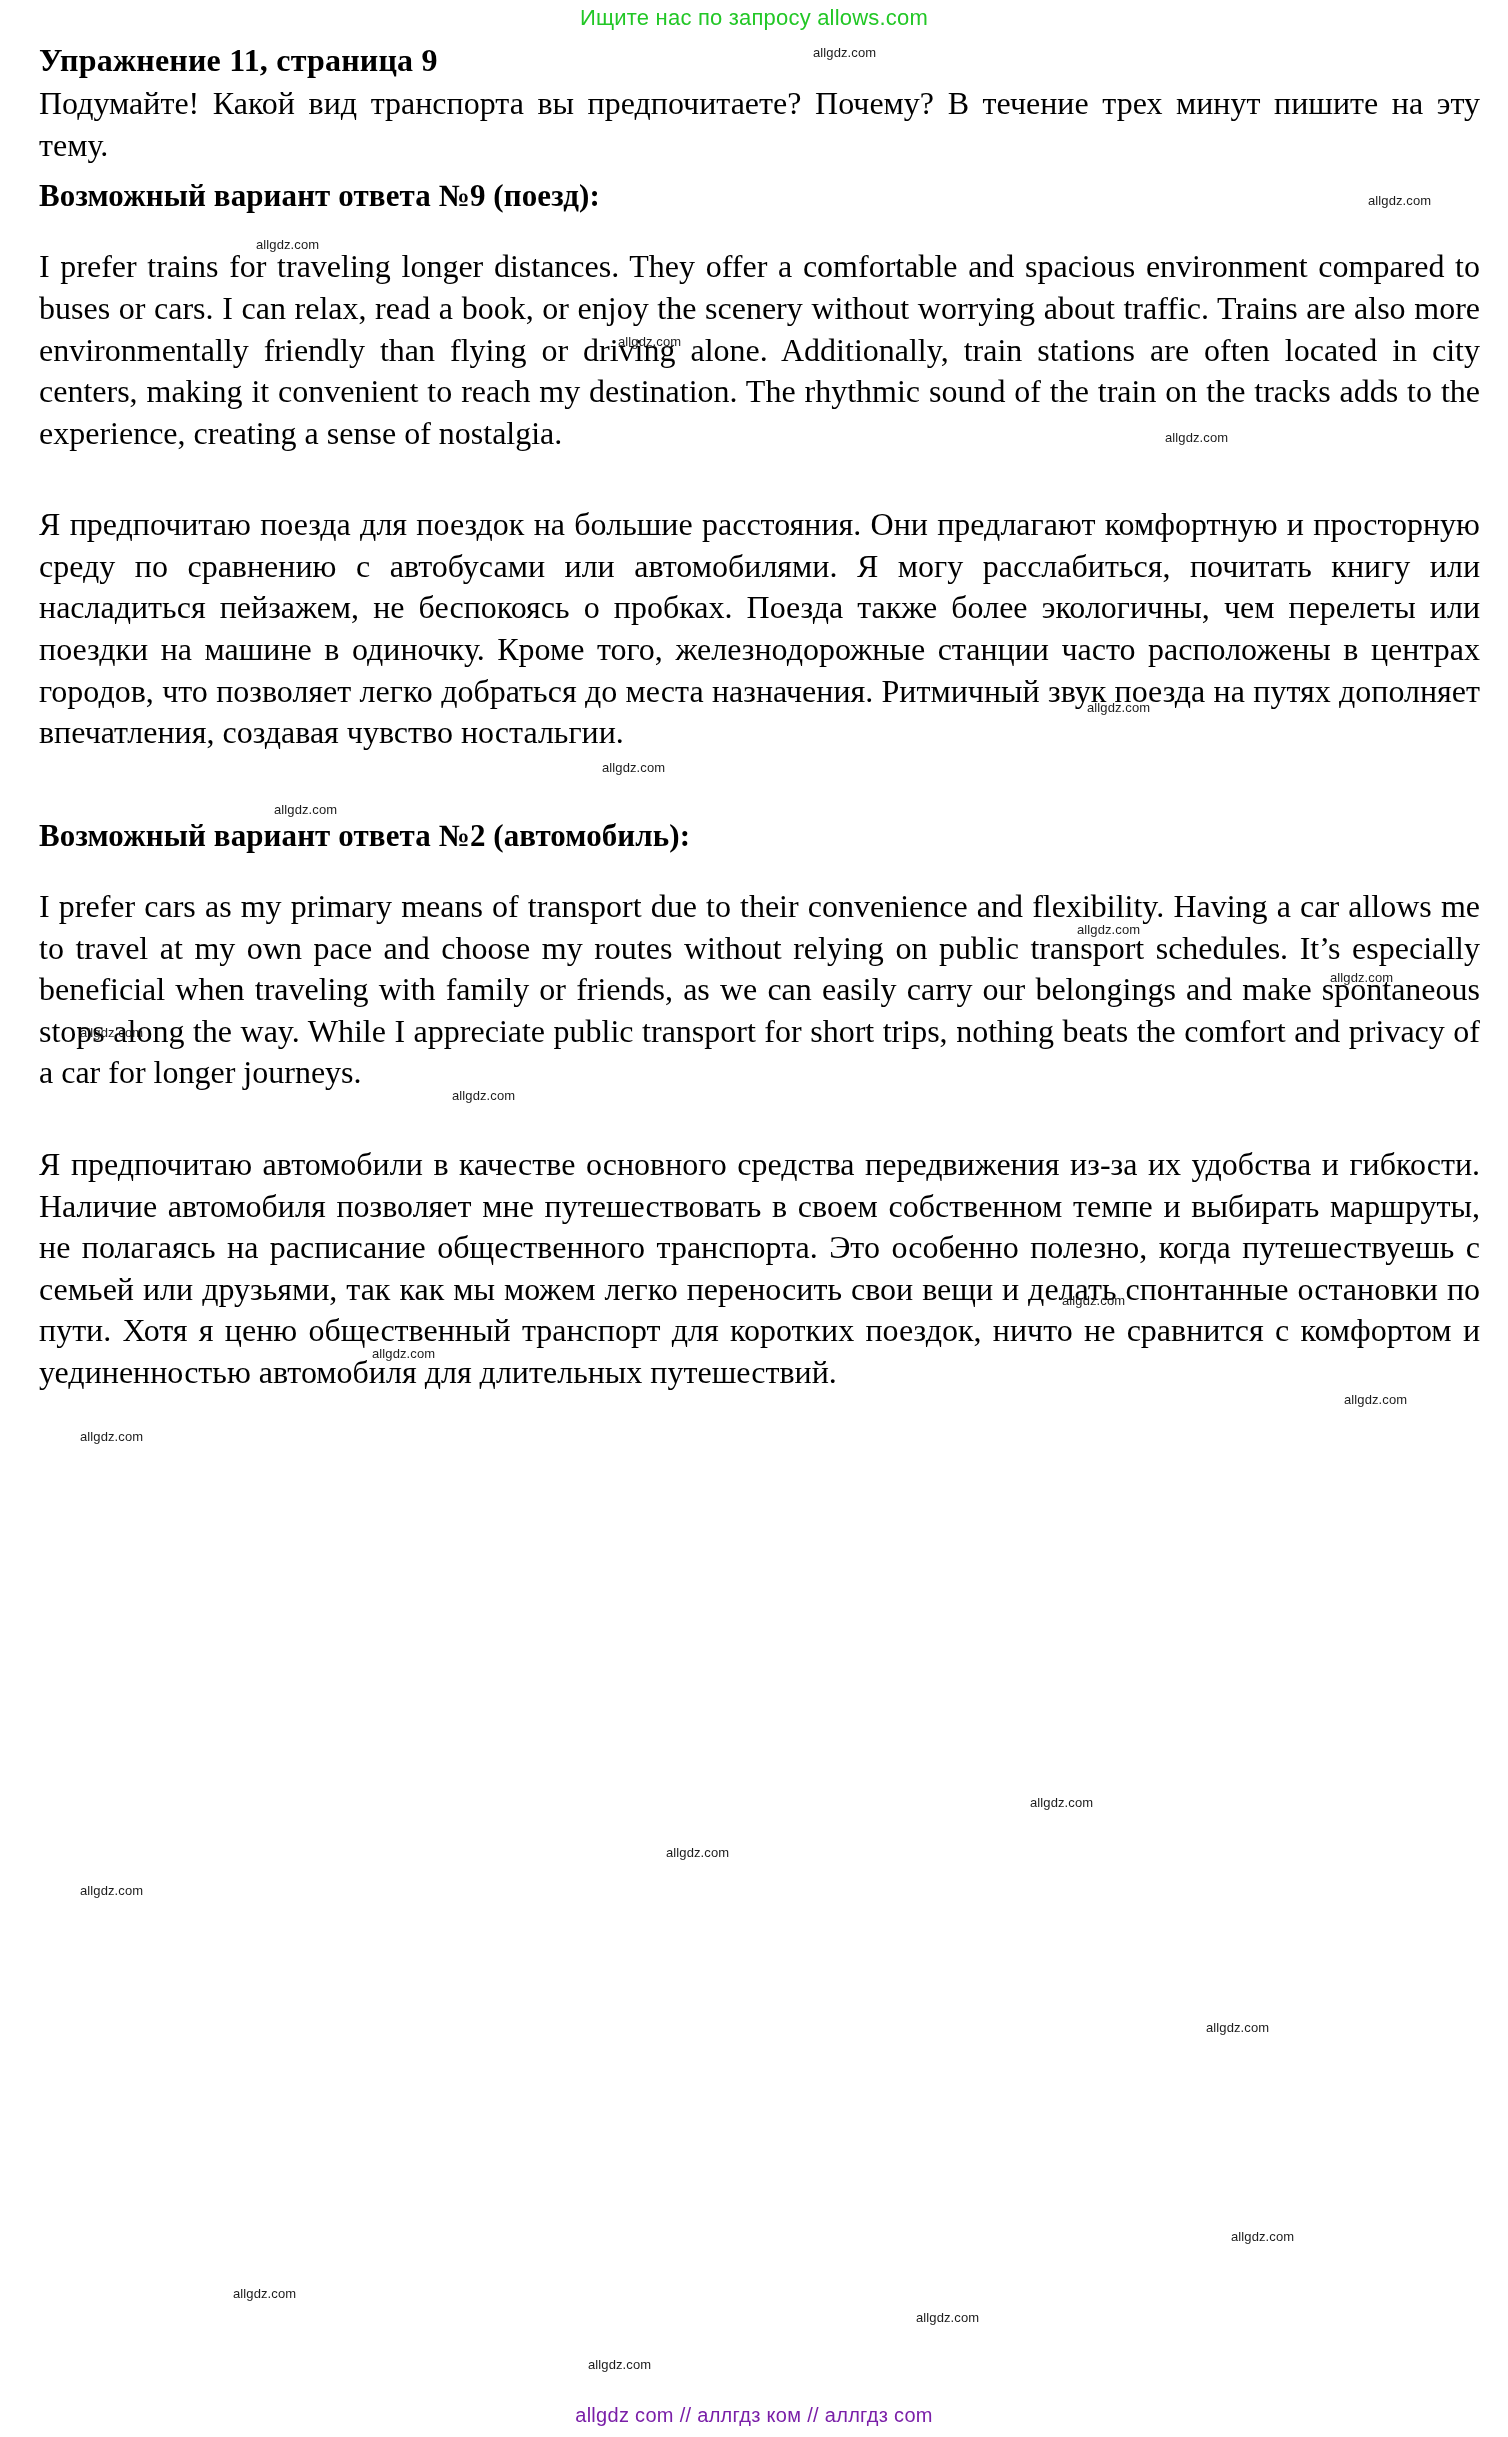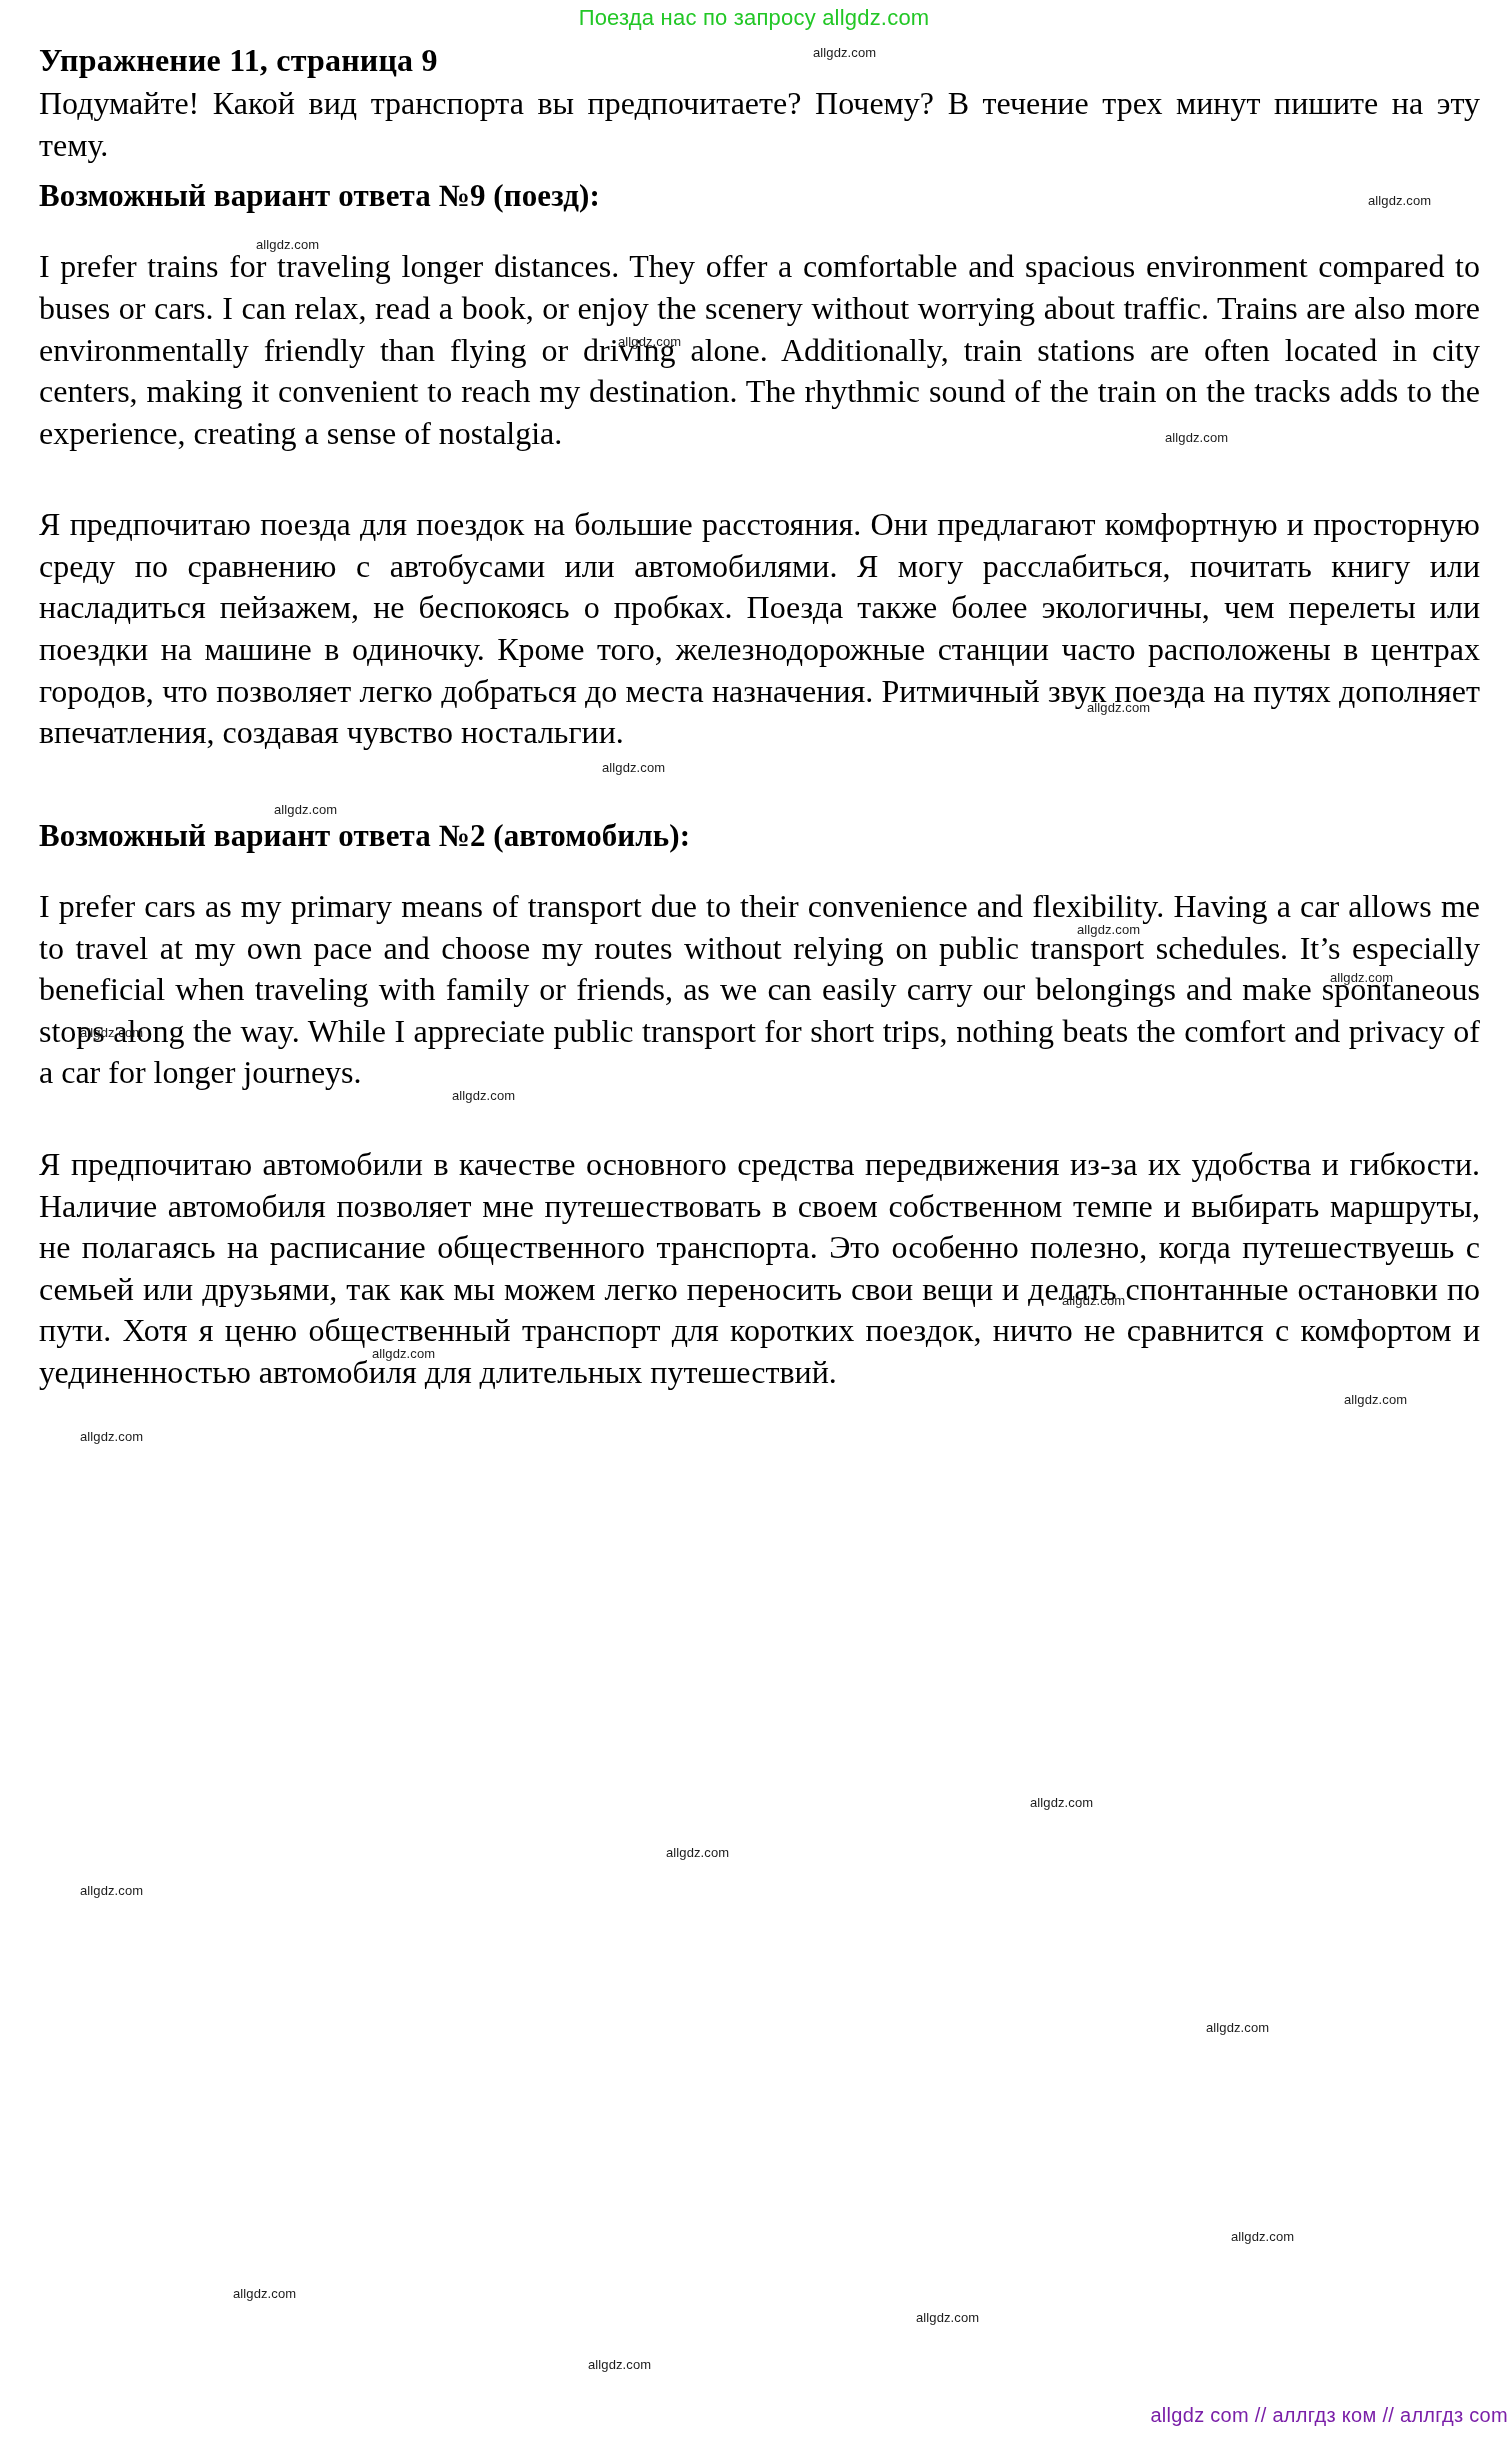--- a/index.html
+++ b/index.html
@@ -38,21 +38,21 @@
     letter-spacing: 0.2px;
     white-space: nowrap;
   }
 
   
   .footer-links {
     position: absolute;
     bottom: 11.3px;
     left: 0;
     width: 1508px;
-    text-align: right;
+    text-align: center;
     font-family: "Liberation Sans", "DejaVu Sans", sans-serif;
     font-size: 20px;
     color: #7a1fa8;
     letter-spacing: 0.3px;
     white-space: nowrap;
   }
 
   
   .doc {
     position: absolute;
@@ -111,21 +111,21 @@
     white-space: nowrap;
     pointer-events: none;
     letter-spacing: 0.1px;
   }
 </style>
 </head>
 <body>
 
 <div class="page">
 
-  <div class="promo-banner" style="color: rgb(34, 199, 38);">Поезда нас по запросу allgdz.com</div>
+  <div class="promo-banner" style="color: rgb(34, 199, 38);">Ищите нас по запросу allows.com</div>
 
   <div class="doc">
 
     <h1 class="ex-title">Упражнение 11, страница 9</h1>
 
     <p class="task">Подумайте! Какой вид транспорта вы предпочитаете? Почему? В течение трех минут пишите на эту тему.</p>
 
     <h2 class="variant-title">Возможный вариант ответа №9 (поезд):</h2>
 
     <p class="body-par last-en">I prefer trains for traveling longer distances. They offer a comfortable and spacious environment compared to buses or cars. I can relax, read a book, or enjoy the scenery without worrying about traffic. Trains are also more environmentally friendly than flying or driving alone. Additionally, train stations are often located in city centers, making it convenient to reach my destination. The rhythmic sound of the train on the tracks adds to the experience, creating a sense of nostalgia.</p>

